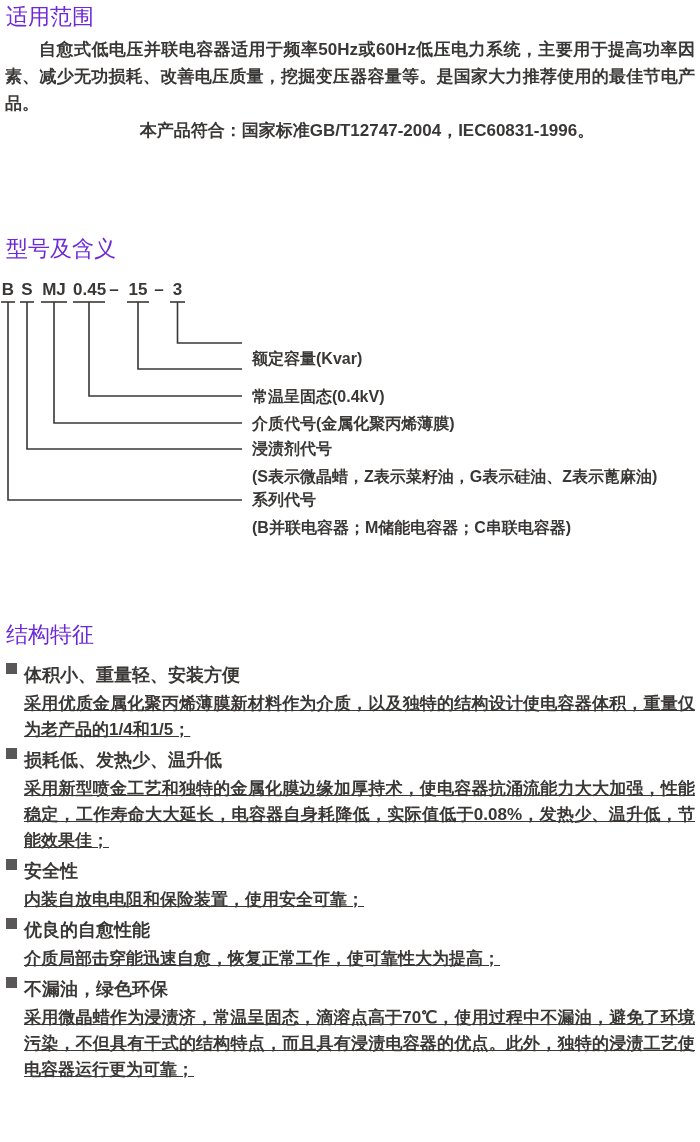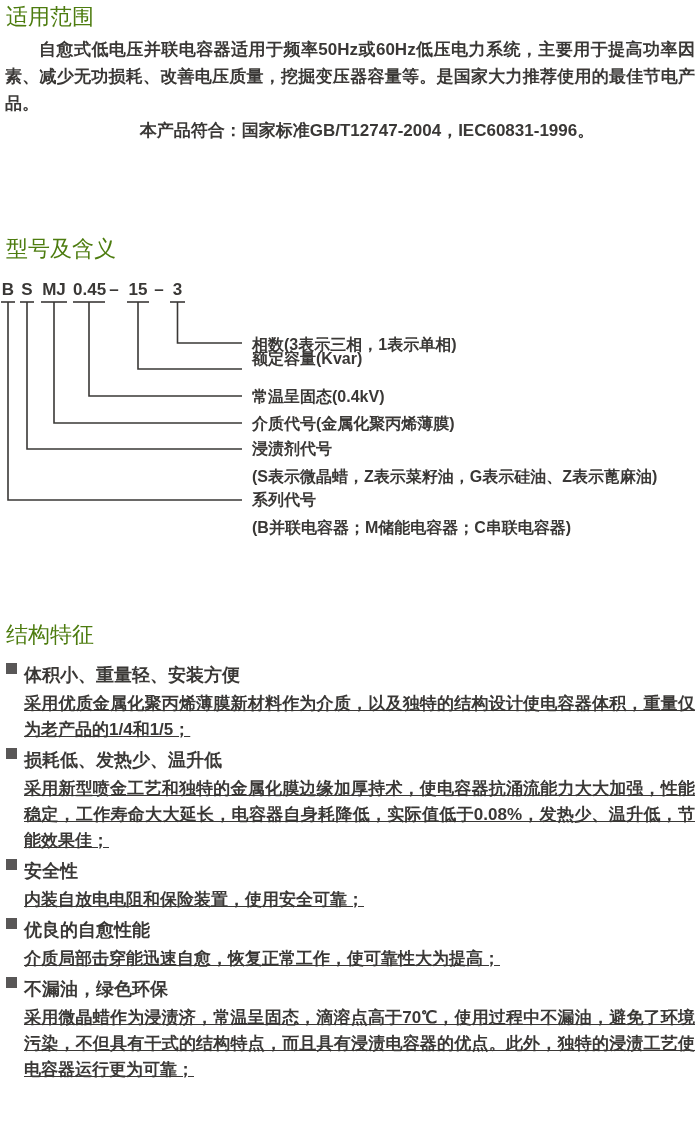--- a/index.html
+++ b/index.html
@@ -9,21 +9,21 @@
     background:#ffffff;
     font-family:"Liberation Sans",sans-serif;
     color:#3a3836;
     overflow:hidden;
   }
   .sec-title{
     position:absolute;left:6px;
     margin:0;
     font-size:22px;line-height:30px;
     font-weight:500;
-    color:#4d7c0f;
+    color:#6d28d9;
   }
   #scope-title{top:2px;}
   #model-title{top:234px;}
   #features-title{top:620px;}
 
   .scope-text{
     position:absolute;top:36px;left:5px;width:690px;
     font-size:17px;line-height:27px;font-weight:600;
   }
   .scope-text p{margin:0;text-indent:2em;text-align:justify;}
@@ -91,21 +91,20 @@
 
     <span class="seg" style="left:1px;width:14px">B</span>
     <span class="seg" style="left:20px;width:14px">S</span>
     <span class="seg" style="left:41px;width:26px">MJ</span>
     <span class="seg" style="left:73px;width:32px">0.45</span>
     <span class="seg" style="left:107px;width:14px">–</span>
     <span class="seg" style="left:127px;width:22px">15</span>
     <span class="seg" style="left:152px;width:14px">–</span>
     <span class="seg" style="left:170px;width:15px">3</span>
 
-    <div class="dlabel" style="top:56px">相数(3表示三相，1表示单相)</div>
     <div class="dlabel" style="top:70px">额定容量(Kvar)</div>
     <div class="dlabel" style="top:108px">常温呈固态(0.4kV)</div>
     <div class="dlabel" style="top:135px">介质代号(金属化聚丙烯薄膜)</div>
     <div class="dlabel" style="top:160px">浸渍剂代号</div>
     <div class="dlabel" style="top:188px">(S表示微晶蜡，Z表示菜籽油，G表示硅油、Z表示蓖麻油)</div>
     <div class="dlabel" style="top:211px">系列代号</div>
     <div class="dlabel" style="top:239px">(B并联电容器；M储能电容器；C串联电容器)</div>
   </div>
 
   <h2 class="sec-title" id="features-title">结构特征</h2>

